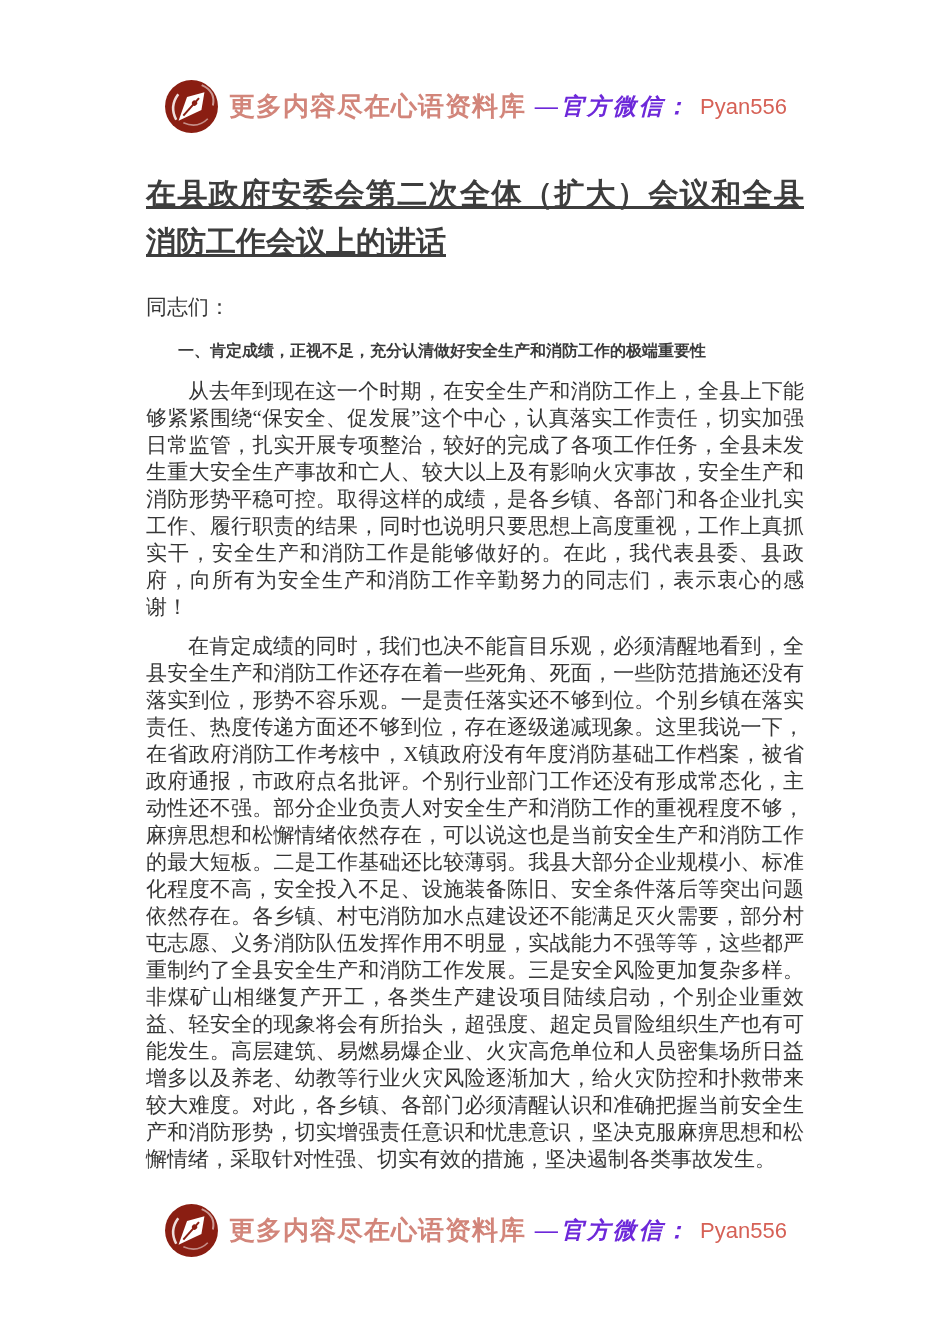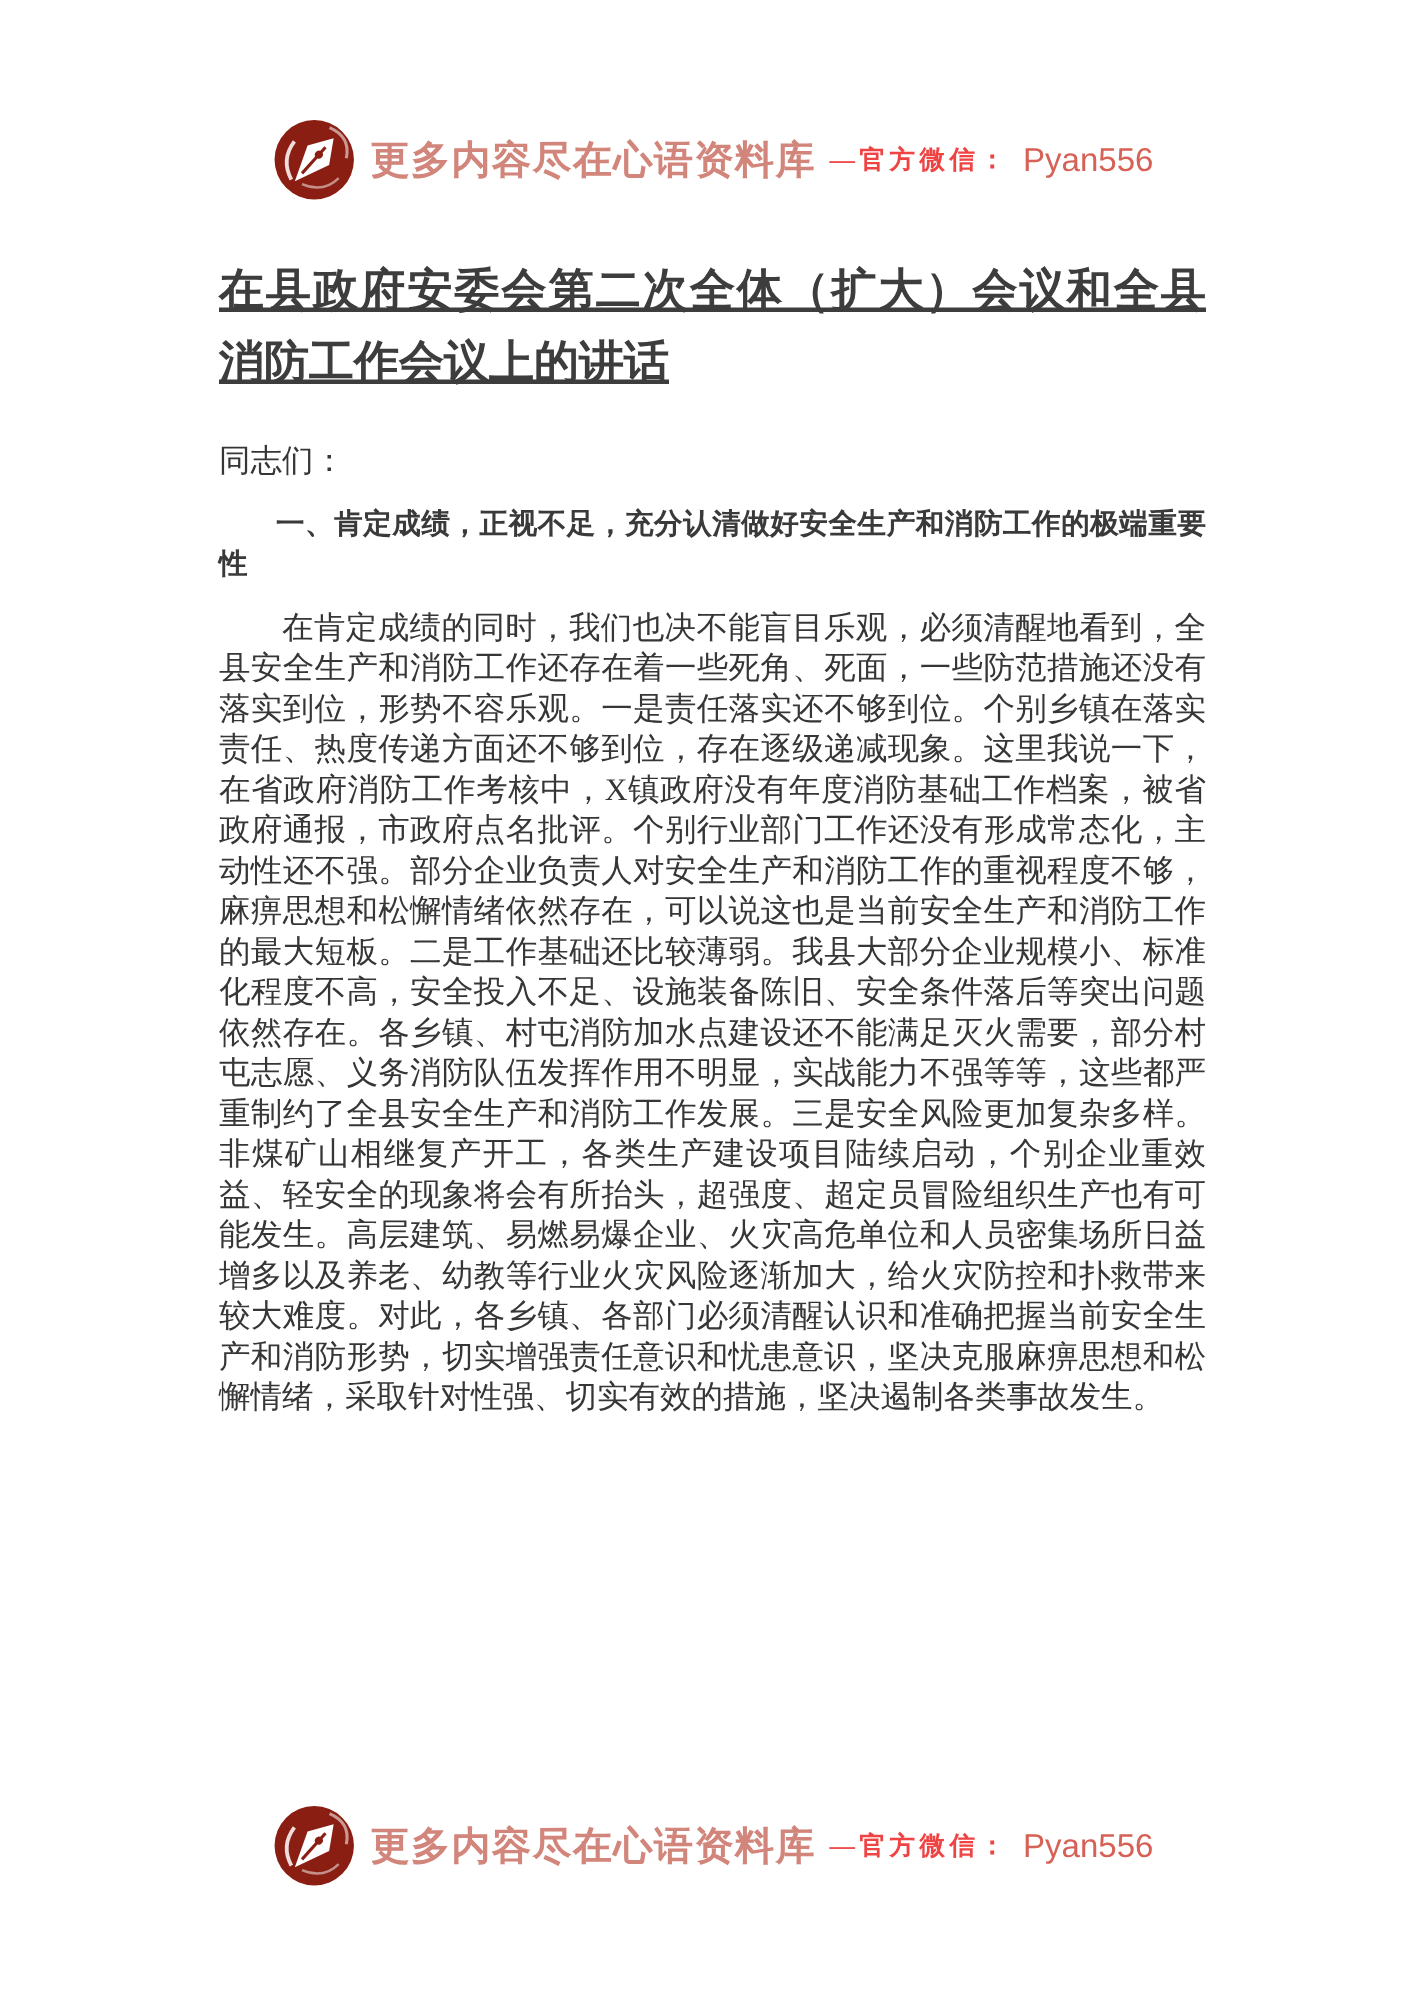--- a/index.html
+++ b/index.html
@@ -32,23 +32,24 @@
   }
   .brand-prefix {
     font-family: "Liberation Serif", serif;
     font-size: 26px;
     font-weight: bold;
     color: #d2857a;
     letter-spacing: 1px;
   }
   .brand-sep {
     font-family: "Liberation Serif", serif;
-    font-size: 17px;
+    font-size: 23px;
+    font-style: italic;
     font-weight: bold;
-    color: #ef4444;
+    color: #6d28d9;
     letter-spacing: 3px;
   }
   .brand-id {
     font-family: "Liberation Sans", sans-serif;
     font-size: 22px;
     color: #d66156;
   }
   .content {
     position: absolute;
     top: 140px;
@@ -74,23 +75,23 @@
     text-justify: inter-character;
     text-indent: 2em;
     margin: 12px 0;
     color: #363636;
   }
   .salutation {
     text-indent: 0;
     margin: 28px 0 0 0;
   }
   .section-heading {
-    font-family: Liberation Mono, monospace;
+    font-family: Liberation Sans, sans-serif;
     font-weight: bold;
-    font-size: 19px;
+    font-size: 16px;
     line-height: 27px;
     color: #3a3a3a;
     text-indent: 2em;
     text-align: justify;
     margin: 16px 0 14px 0;
   }
 </style>
 </head>
 <body>
 
@@ -108,20 +109,21 @@
   </svg>
   <span class="brand-prefix">更多内容尽在心语资料库</span>
     <span class="brand-sep">—官方微信：</span>
     <span class="brand-id">Pyan556</span>
 </div>
 
 <div class="content">
   <h1 class="doc-title">在县政府安委会第二次全体（扩大）会议和全县消防工作会议上的讲话</h1>
   <p class="body-text salutation">同志们：</p>
   <h2 class="section-heading">一、肯定成绩，正视不足，充分认清做好安全生产和消防工作的极端重要性</h2>
+  <p class="body-text">从去年到现在这一个时期，在安全生产和消防工作上，全县上下能够紧紧围绕“保安全、促发展”这个中心，认真落实工作责任，切实加强日常监管，扎实开展专项整治，较好的完成了各项工作任务，全县未发生重大安全生产事故和亡人、较大以上及有影响火灾事故，安全生产和消防形势平稳可控。取得这样的成绩，是各乡镇、各部门和各企业扎实工作、履行职责的结果，同时也说明只要思想上高度重视，工作上真抓实干，安全生产和消防工作是能够做好的。在此，我代表县委、县政府，向所有为安全生产和消防工作辛勤努力的同志们，表示衷心的感谢！</p>
   <p class="body-text">在肯定成绩的同时，我们也决不能盲目乐观，必须清醒地看到，全县安全生产和消防工作还存在着一些死角、死面，一些防范措施还没有落实到位，形势不容乐观。一是责任落实还不够到位。个别乡镇在落实责任、热度传递方面还不够到位，存在逐级递减现象。这里我说一下，在省政府消防工作考核中，X镇政府没有年度消防基础工作档案，被省政府通报，市政府点名批评。个别行业部门工作还没有形成常态化，主动性还不强。部分企业负责人对安全生产和消防工作的重视程度不够，麻痹思想和松懈情绪依然存在，可以说这也是当前安全生产和消防工作的最大短板。二是工作基础还比较薄弱。我县大部分企业规模小、标准化程度不高，安全投入不足、设施装备陈旧、安全条件落后等突出问题依然存在。各乡镇、村屯消防加水点建设还不能满足灭火需要，部分村屯志愿、义务消防队伍发挥作用不明显，实战能力不强等等，这些都严重制约了全县安全生产和消防工作发展。三是安全风险更加复杂多样。非煤矿山相继复产开工，各类生产建设项目陆续启动，个别企业重效益、轻安全的现象将会有所抬头，超强度、超定员冒险组织生产也有可能发生。高层建筑、易燃易爆企业、火灾高危单位和人员密集场所日益增多以及养老、幼教等行业火灾风险逐渐加大，给火灾防控和扑救带来较大难度。对此，各乡镇、各部门必须清醒认识和准确把握当前安全生产和消防形势，切实增强责任意识和忧患意识，坚决克服麻痹思想和松懈情绪，采取针对性强、切实有效的措施，坚决遏制各类事故发生。</p>
 </div>
 
 <div class="brand-row brand-footer">
   <svg class="brand-logo" viewBox="0 0 56 56" aria-hidden="true">
     <circle cx="28" cy="28" r="26" fill="#8a1e12"></circle>
     <path d="M13 41 Q6 28 15 16" stroke="#ffffff" stroke-width="2.5" fill="none" opacity="0.85"></path>
     <path d="M38 7 Q52 13 49 27" stroke="#ffffff" stroke-width="2" fill="none" opacity="0.55"></path>
     <path d="M20 44 Q34 50 44 40" stroke="#ffffff" stroke-width="1.6" fill="none" opacity="0.5"></path>
     <g transform="rotate(42 28 28)">

